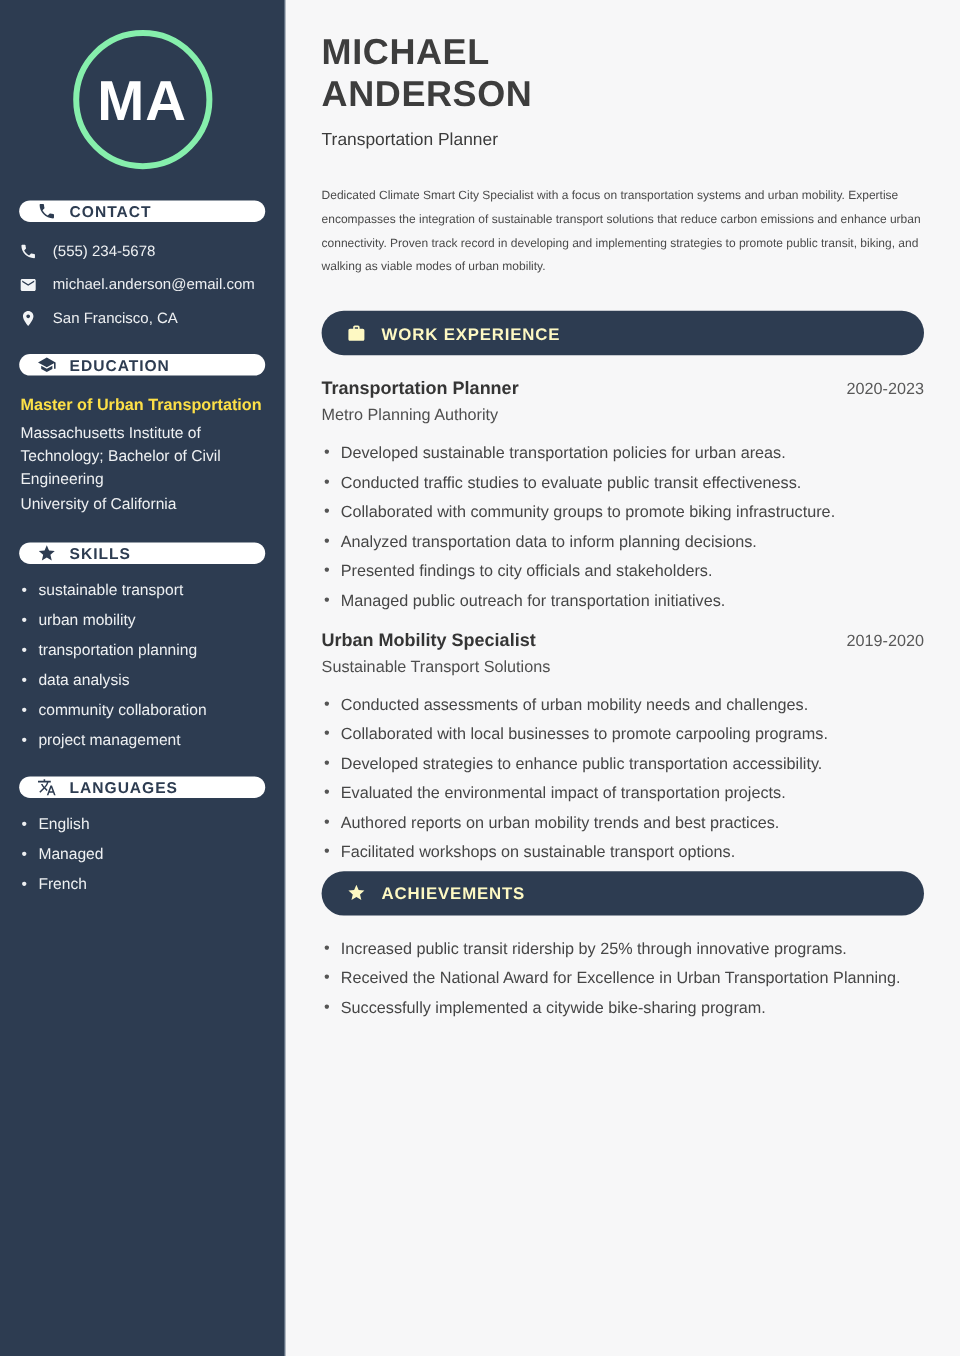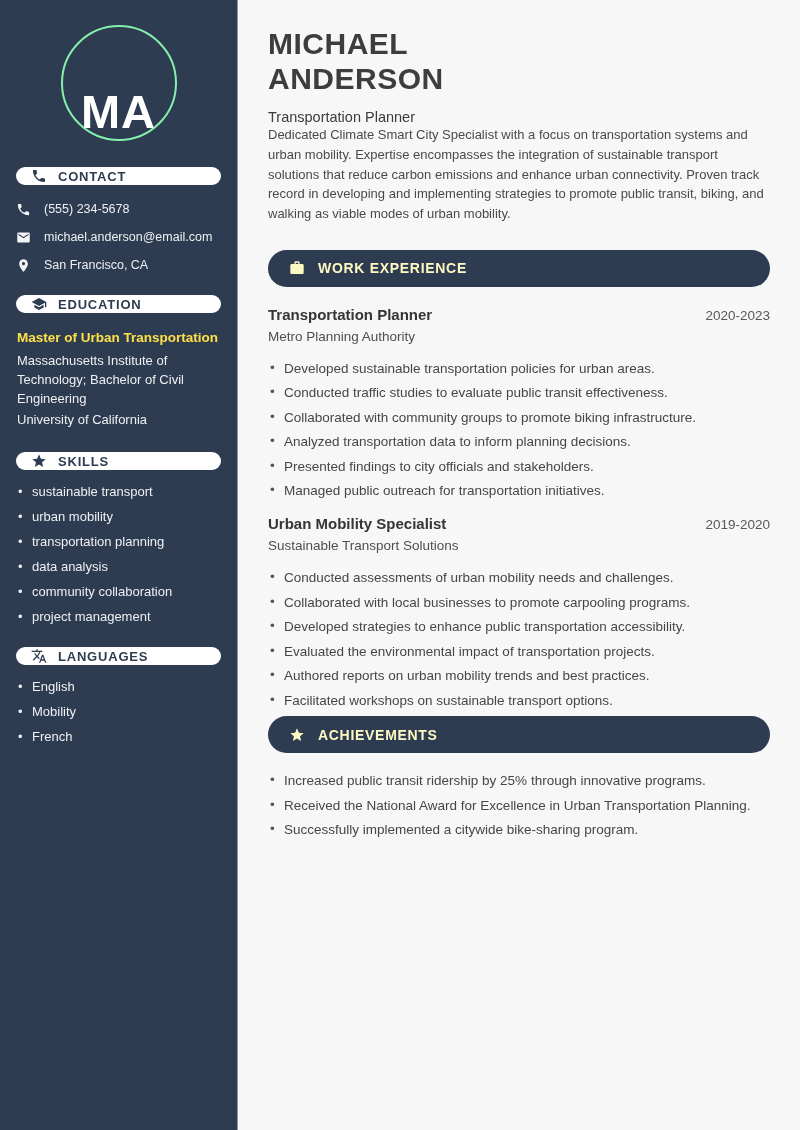--- a/index.html
+++ b/index.html
@@ -23,22 +23,22 @@
   
   .sidebar{
     width:238px;flex:0 0 238px;height:100%;
     background:var(--sidebar-bg);
     padding:25px 16px 20px 16px;
     border-right:1px solid #8795a5;
   }
   .avatar-wrap{display:flex;justify-content:center;margin-bottom:26px;}
   .avatar{
     width:116px;height:116px;border-radius:50%;
-    border:2px solid #86efac;
-    display:flex;align-items:flex-end;justify-content:center;
+    border:5px solid #86efac;
+    display:flex;align-items:center;justify-content:center;
   }
   .avatar span{
     color:#fff;font-size:47px;font-weight:600;letter-spacing:1px;
   }
   .side-pill{
     background:var(--pill-white);
     border-radius:17px;height:18px;
     display:flex;align-items:center;gap:11px;
     padding:0 15px;
     color:var(--accent);
@@ -69,21 +69,21 @@
     flex:1;height:100%;
     background:var(--main-bg);
     padding:26px 30px 30px 30px;
   }
   .name-line{
     font-size:30px;font-weight:800;line-height:35px;
     color:var(--text-dark);letter-spacing:0.5px;
   }
   .role{margin-top:13px;font-size:14.5px;color:#3b3b3b;}
   .summary{
-    font-size:13px;line-height:19.8px;
+    margin-top:29px;font-size:10px;line-height:19.8px;
     color:var(--text-body);max-width:505px;
   }
   .band{
     margin-top:26px;height:37px;border-radius:19px;
     background:var(--accent);color:#fef9c3;
     display:flex;align-items:center;gap:13px;padding:0 21px;
   }
   .band svg{width:16px;height:16px;flex:0 0 16px;}
   .band .lbl{font-size:14px;font-weight:bold;letter-spacing:0.7px;}
   .job{margin-top:19px;}
@@ -175,21 +175,21 @@
 
     <div class="side-pill">
       <svg viewBox="0 0 24 24" fill="currentColor">
           <path d="M12.87 15.07l-2.54-2.51.03-.03c1.74-1.94 2.98-4.17 3.71-6.53H17V4h-7V2H8v2H1v1.99h11.17C11.5 7.92 10.44 9.75 9 11.35 8.07 10.32 7.3 9.19 6.69 8h-2c.73 1.63 1.73 3.17 2.98 4.56l-5.09 5.02L4 19l5-5 3.11 3.11.76-2.04zM18.5 10h-2L12 22h2l1.12-3h4.75L21 22h2l-4.5-12zm-2.62 7l1.62-4.33L19.12 17h-3.24z"></path>
         </svg>
       <span class="lbl">LANGUAGES</span>
     </div>
 
     <ul class="side-list">
       <li>English</li>
-      <li>Mobility</li>
+      <li>Managed</li>
       <li>French</li>
     </ul>
 
   </aside>
 
   <main class="main">
 
     <div>
       <div class="name-line">MICHAEL</div>
       <div class="name-line">ANDERSON</div>

